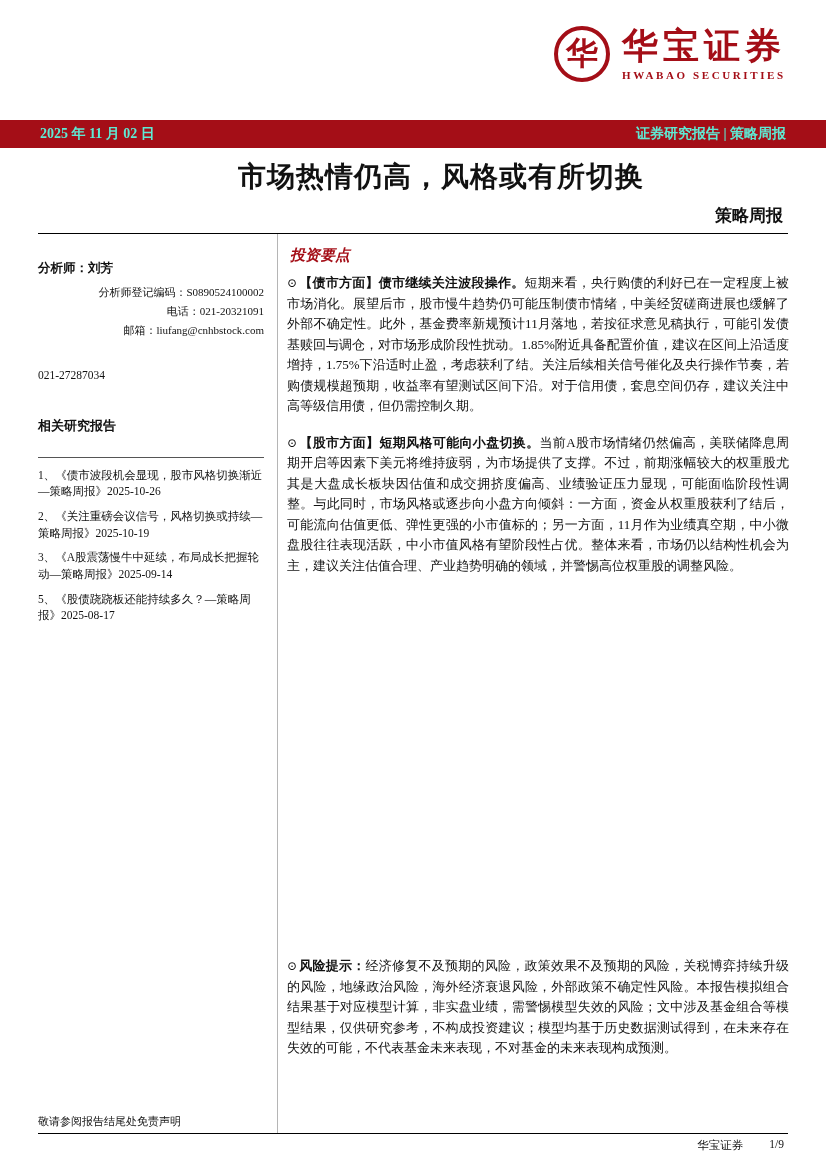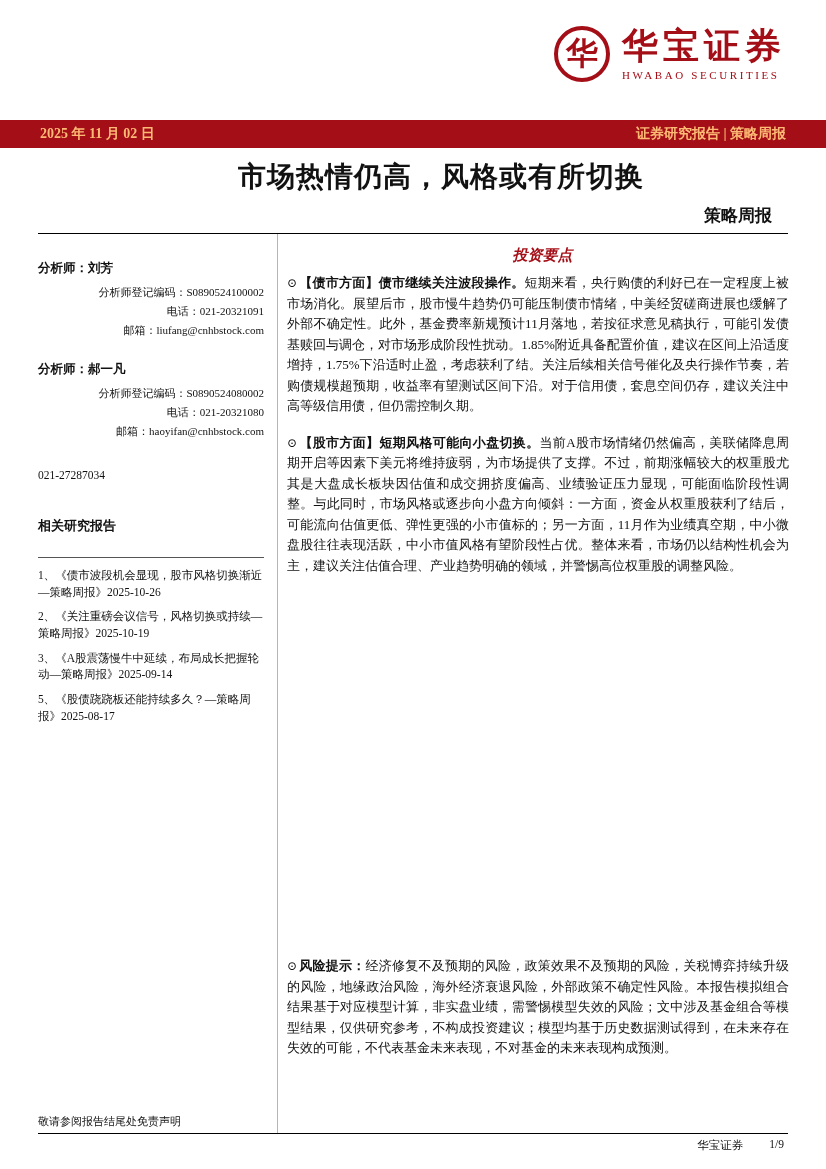--- a/index.html
+++ b/index.html
@@ -17,38 +17,38 @@
   .logo { position:absolute; top:26px; right:40px; display:flex; align-items:center; gap:12px; }
   .logo-emblem {
     width:56px; height:56px; box-sizing:border-box;
     border:4px solid #A40E17; border-radius:50%;
     display:flex; align-items:center; justify-content:center;
     color:#A40E17; font-size:32px; font-weight:bold;
     font-family:"Liberation Serif",serif;
   }
   .logo-text { display:flex; flex-direction:column; align-items:flex-start; color:#A40E17; }
   .logo-cn { font-size:36px; font-weight:bold; letter-spacing:5px; line-height:1.1; }
-  .logo-en { font-size:11px; font-weight:normal; letter-spacing:2.6px; margin-top:3px; }
+  .logo-en { font-size:11px; font-weight:bold; letter-spacing:2.6px; margin-top:3px; }
 
   
   .redbar {
     position:absolute; top:120px; left:0; width:826px; height:28px;
-    background:#A40E17; color:#fdba74;
+    background:#A40E17; color:#5eead4;
     display:flex; align-items:center; justify-content:space-between;
     padding:0 40px; box-sizing:border-box;
     font-size:14px; font-weight:bold;
   }
 
   
   .report-title {
     position:absolute; top:158px; left:0; width:826px;
     text-align:center; font-size:28px; font-weight:bold; letter-spacing:1px;margin-left:28px;
   }
   .report-subtitle {
-    position:absolute; top:204px; right:54px;
+    position:absolute; top:204px; right:43px;
     font-size:17px; font-weight:bold;
   }
   .rule-top { position:absolute; top:233px; left:38px; width:750px; border-top:1.6px solid #000; }
   .col-divider { position:absolute; top:234px; left:277px; width:0; height:899px; border-left:1px solid #b5b5b5; }
 
   
   .sidebar { position:absolute; top:258px; left:38px; width:226px; font-size:11px; line-height:1.75; }
   .analyst-block { margin-bottom:18px; }
   .analyst-name { font-weight:bold; font-size:12.5px; margin-bottom:3px; }
   .analyst-row { font-size:11px;text-align:right; }
@@ -56,21 +56,21 @@
   .sales-label { font-weight:bold; font-size:12.5px; }
   .sales-phone { font-size:11.5px; }
   .related-title {
     font-weight:bold; font-size:13px;
     border-bottom:1px solid #555; padding-bottom:19px; margin-bottom:9px;
   }
   .report-item { font-size:11.5px; line-height:1.45; margin-bottom:8px; }
 
   
   .main { position:absolute; top:246px; left:287px; width:502px; }
-  .section-title { color:#A40E17; font-weight:bold; font-style:italic; font-size:15px; margin:0 0 8px 9px;text-align:center; }
+  .section-title { color:#A40E17; font-weight:bold; font-style:italic; font-size:15px; margin:0 0 8px 3px; }
   .para { font-size:13px; line-height:1.58; text-align:justify; margin:0 0 16px 0; }
   .para .bullet { font-size:12px; margin-right:2px; }
   .para .lead { font-weight:bold; }
   .risk { position:absolute; top:956px; left:287px; width:502px; font-size:13px; line-height:1.58; text-align:justify; }
   .risk .bullet { font-size:12px; margin-right:2px; }
   .risk .lead { font-weight:bold; }
 
   
   .footer-disclaimer { position:absolute; left:38px; top:1114px; font-size:11px; }
   .footer-line { position:absolute; top:1133px; left:38px; width:750px; border-top:1px solid #000; }
@@ -103,26 +103,20 @@
 
   <div class="sidebar">
 
     <div class="analyst-block">
       <div class="analyst-name">分析师：刘芳</div>
       <div class="analyst-row">分析师登记编码：S0890524100002</div>
       <div class="analyst-row">电话：021-20321091</div>
       <div class="analyst-row">邮箱：liufang@cnhbstock.com</div>
     </div>
 
-    <div class="analyst-block">
-      <div class="analyst-name">分析师：郝一凡</div>
-      <div class="analyst-row">分析师登记编码：S0890524080002</div>
-      <div class="analyst-row">电话：021-20321080</div>
-      <div class="analyst-row">邮箱：haoyifan@cnhbstock.com</div>
-    </div>
 
     <div class="sales-block">
       <div class="sales-phone">021-27287034</div>
     </div>
 
     <div class="related-title">相关研究报告</div>
 
     <div class="report-item">1、《债市波段机会显现，股市风格切换渐近—策略周报》2025-10-26</div>
     <div class="report-item">2、《关注重磅会议信号，风格切换或持续—策略周报》2025-10-19</div>
     <div class="report-item">3、《A股震荡慢牛中延续，布局成长把握轮动—策略周报》2025-09-14</div>

